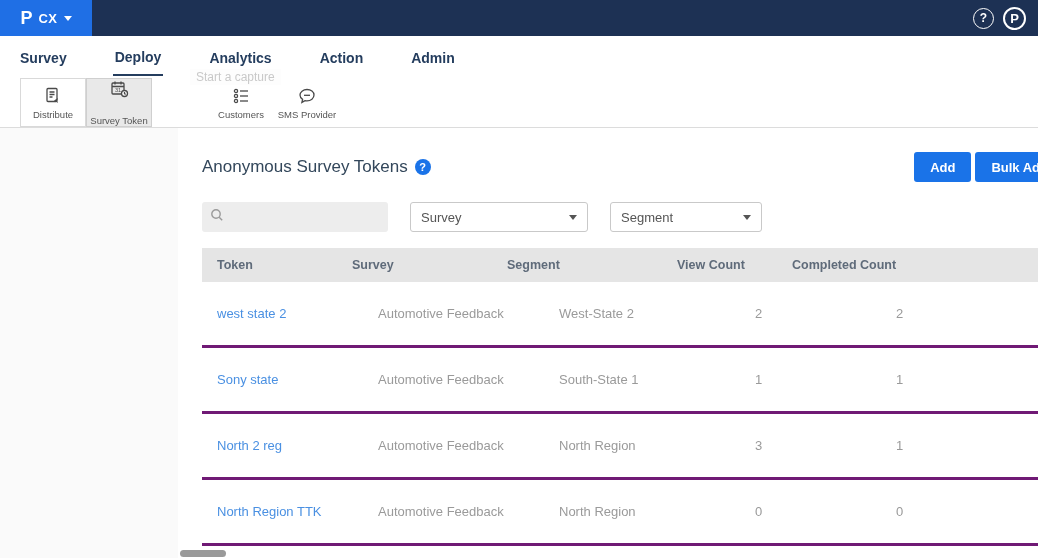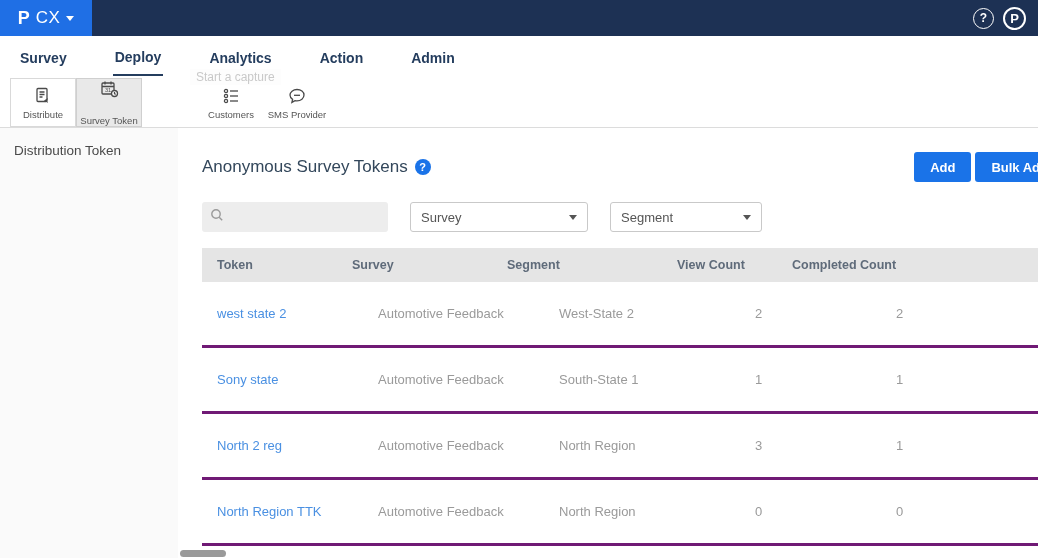--- a/index.html
+++ b/index.html
@@ -5,42 +5,42 @@
   * { margin:0; padding:0; box-sizing:border-box; }
   html,body { width:1038px; height:558px; overflow:hidden; background:#fff;
               font-family:"Liberation Sans","DejaVu Sans",sans-serif; }
   .app { position:relative; width:1038px; height:558px; }
 
   
   .topbar { height:36px; background:#1d3154; display:flex; align-items:center; }
   .logo { width:92px; height:36px; background:#1f6fe5; display:flex; align-items:center;
           justify-content:center; gap:6px; cursor:pointer; }
   .logo-p { color:#fff; font-size:18px; font-weight:bold; }
-  .logo-cx { color:#fff; font-size:17px; font-weight:normal; letter-spacing:.5px; }
+  .logo-cx { color:#fff; font-size:13px; font-weight:bold; letter-spacing:.5px; }
   .caret-down { width:0; height:0; border-left:4px solid transparent;
                 border-right:4px solid transparent; border-top:5px solid #fff; }
   .breadcrumb { margin-left:22px; display:flex; align-items:center; gap:8px; font-size:15px; }
   .bc-parent { color:#7aa8d8; cursor:pointer; }
   .bc-sep { color:#cfd8e3; font-size:13px; }
   .bc-current { color:#ffffff; }
   .topbar-right { margin-left:auto; display:flex; align-items:center; gap:9px; padding-right:12px; }
   .circle { border-radius:50%; color:#fff; display:flex; align-items:center; justify-content:center;
             cursor:pointer; }
   .circle.help { width:21px; height:21px; border:1.5px solid #fff; font-size:12px; font-weight:bold; }
   .circle.avatar { width:23px; height:23px; border:2px solid #fff; font-size:13px; font-weight:bold; }
 
   
   .mainnav { height:42px; display:flex; align-items:center; gap:44px; padding:0 0 0 18px;
              background:#fff; }
   .nav-item { font-size:14px; color:#243d5e; font-weight:600; cursor:pointer;
               padding:11px 2px 9px; }
   .nav-item.active { border-bottom:2px solid #243d5e; }
 
   
-  .toolbar { height:50px; display:flex; align-items:stretch; padding-left:10px;
+  .toolbar { height:50px; display:flex; align-items:stretch; padding-left:20px;
              border-bottom:1px solid #dcdcdc; position:relative; background:#fff; }
   .tool { width:66px; display:flex; flex-direction:column; align-items:center;
           justify-content:center; gap:3px; cursor:pointer; }
   .tool.boxed { border:1px solid #d9d9d9; background:#fff; }
   .tool.active { background:#e9e9e9; border:1px solid #cfcfcf;gap:16px; }
   .tool .lbl { font-size:9.5px; color:#555; white-space:nowrap; }
   .tool svg { display:block; }
   .tool-gap { width:56px; }
   .capture-tip { position:absolute; left:190px; top:-9px; font-size:12px; color:#c9c9c9;
                  background:#fdfdfd; padding:1px 6px; pointer-events:none; }
@@ -169,21 +169,20 @@
           <path d="M7 9.3h6"></path>
         </svg>
       </span>
       <span class="lbl">SMS Provider</span>
     </div>
   </div>
 
   <div class="content">
 
     <aside class="sidebar">
-      <div class="side-item">Distribution Token</div>
     </aside>
 
     <main class="main">
 
       <div class="title-row">
         <span class="page-title">Anonymous Survey Tokens</span>
         <span class="help-dot">?</span>
         <div class="title-actions">
           <button class="btn">Add</button>
           <button class="btn">Bulk Add</button>

